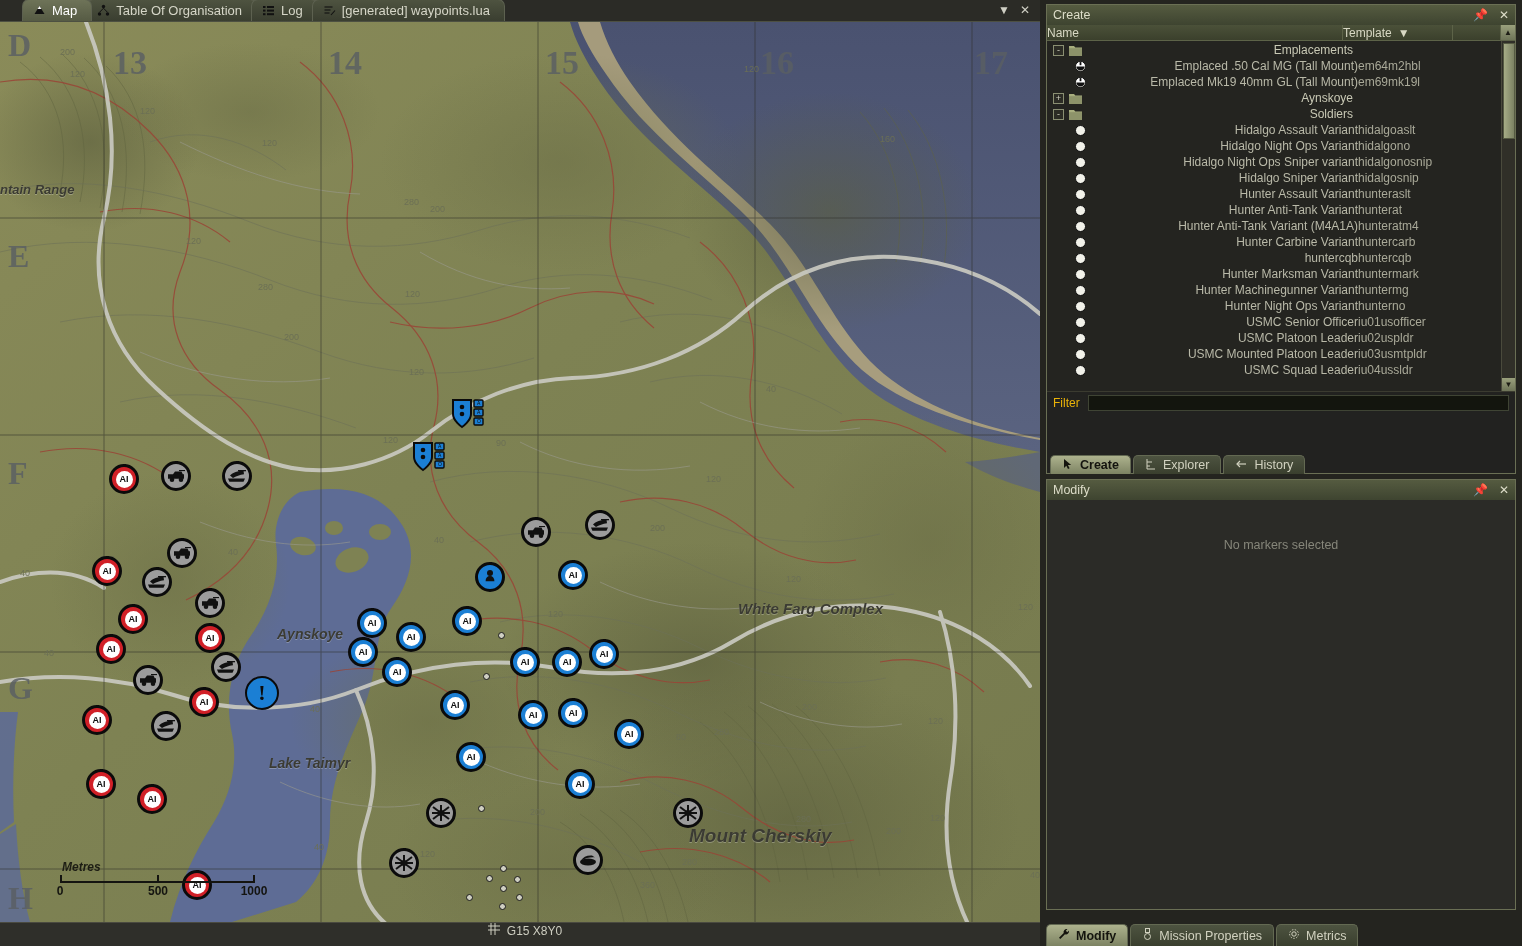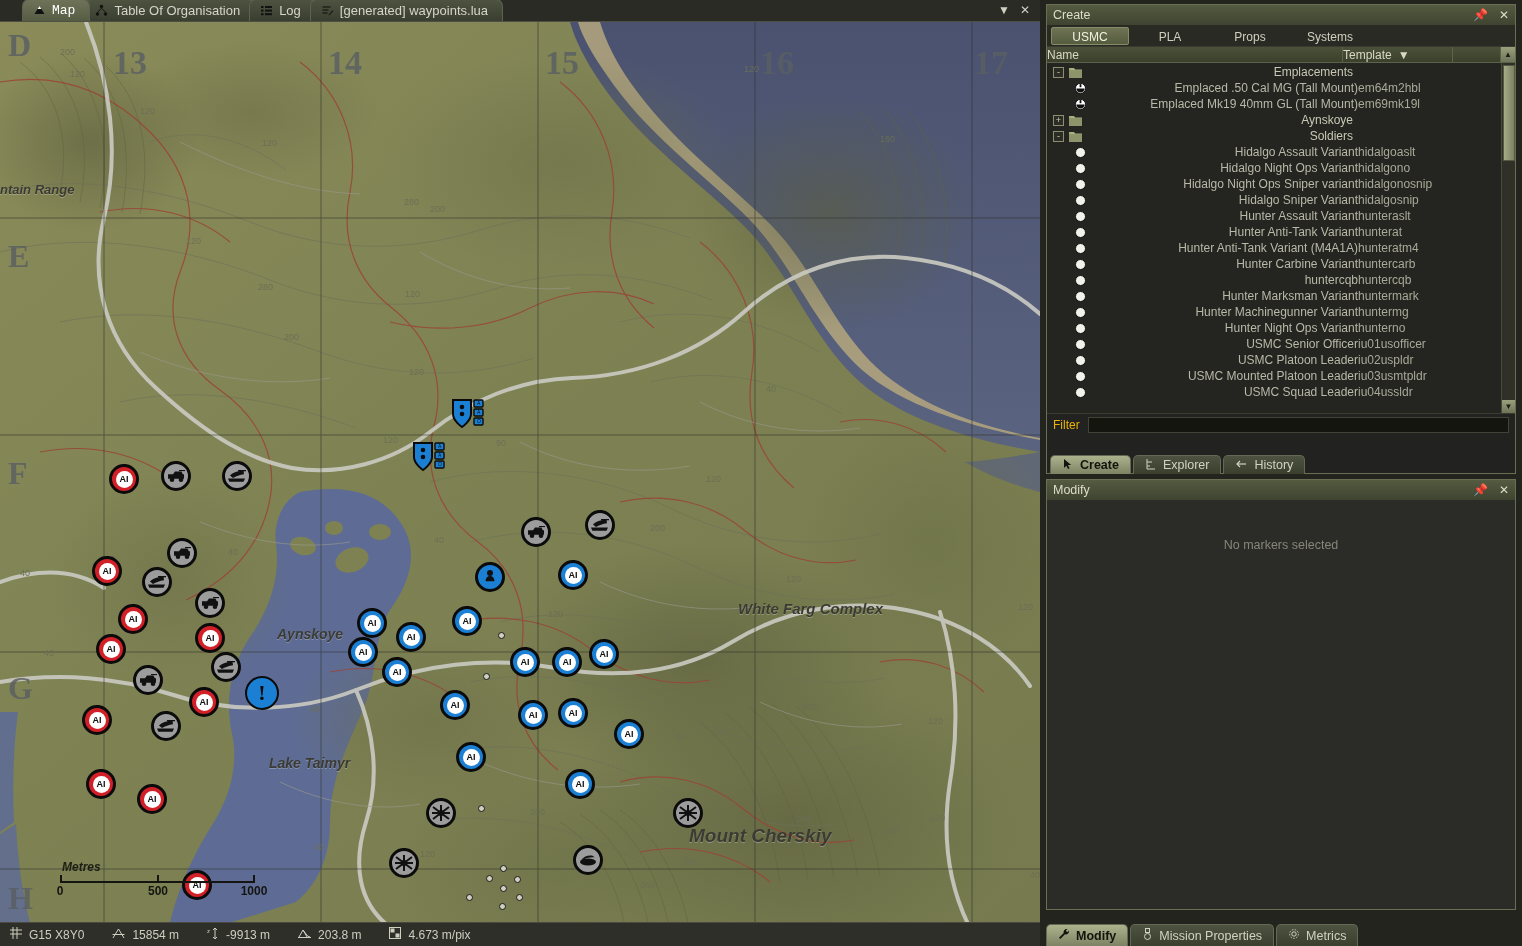--- a/index.html
+++ b/index.html
@@ -16,21 +16,21 @@
   
   #left{position:absolute;left:0;top:0;width:1040px;height:946px;background:#21211e;}
 
   .tabstrip{position:absolute;left:0;top:0;width:1040px;height:22px;background:#2b2b26;
     border-bottom:1px solid #4d5042;display:flex;align-items:flex-end;padding-left:22px;}
   .doctab{height:22px;display:flex;align-items:center;gap:6px;padding:0 14px 0 10px;
     font-size:13px;color:#d6d6c8;position:relative;
     background:linear-gradient(to bottom,#4e5340,#3a3e30);
     border:1px solid #5d6150;border-bottom:none;
     border-radius:7px 7px 0 0;margin-right:-6px;}
-  .doctab.active{background:linear-gradient(to bottom,#6e7358,#565b44);color:#fff;z-index:5;font-family:Liberation Mono, monospace;}
+  .doctab.active{background:linear-gradient(to bottom,#6e7358,#565b44);color:#fff;z-index:5;}
   .doctab .ti{display:inline-block;width:13px;height:13px;position:relative;flex:none;}
   .tabstrip .rightctl{margin-left:auto;display:flex;align-items:center;gap:10px;
     padding-right:10px;height:22px;color:#cfcfc4;}
   .tabstrip .rightctl span{cursor:pointer;font-size:12px;line-height:1;}
 
   #mapwrap{position:absolute;left:0;top:22px;width:1040px;height:902px;overflow:hidden;background:#6b6f4a;}
   #mapsvg{position:absolute;left:0;top:0;}
 
   
   .mk{position:absolute;width:0;height:0;}
@@ -63,21 +63,21 @@
   #scalebar .ttl{position:absolute;left:24px;top:-4px;font-size:12px;color:#1d1d14;
     font-style:italic;font-weight:bold;}
   #scalebar .bar{position:absolute;left:22px;top:17px;width:195px;height:2px;background:#141410;}
   #scalebar .tk{position:absolute;top:11px;width:2px;height:8px;background:#141410;}
   #scalebar .lb{position:absolute;top:20px;font-size:12px;font-weight:bold;color:#141410;
     transform:translateX(-50%);}
 
   
   #statusbar{position:absolute;left:0;bottom:0;width:1040px;height:24px;background:#2f2f2a;
     border-top:1px solid #4a4a40;display:flex;align-items:center;gap:28px;padding-left:10px;
-    color:#cdcdc0;font-size:12px;}
+    color:#cdcdc0;font-size:12px;flex-direction:column;}
   #statusbar .si{display:flex;align-items:center;gap:7px;}
 
   
   #right{position:absolute;left:1040px;top:0;width:482px;height:946px;background:#24241f;}
 
   .panel{position:absolute;left:6px;width:470px;border:1px solid #6a6f54;background:#222220;}
   .ptitle{height:20px;background:linear-gradient(to bottom,#555b40,#3e4430);
     display:flex;align-items:center;padding:0 6px;color:#ddddc9;font-size:12.5px;}
   .ptitle .sp{margin-left:auto;display:flex;gap:11px;align-items:center;}
   .ptitle .sp span{cursor:pointer;font-size:12px;}
@@ -836,26 +836,20 @@
 
   <div class="panel" style="top:4px;height:470px;">
     <div class="ptitle">
       <span>Create</span>
       <span class="sp">
         <span>📌</span>
         <span>✕</span>
       </span>
     </div>
 
-    <div class="facrow">
-      <div class="facbtn on">USMC</div>
-      <div class="facbtn">PLA</div>
-      <div class="facbtn">Props</div>
-      <div class="facbtn">Systems</div>
-    </div>
 
     <div class="colhdr">
       <div class="c c1">Name</div>
       <div class="c c2">
         <span>Template</span>
         <span>▼</span>
       </div>
       <div class="c c3"></div>
       <div class="sbx">▲</div>
     </div>

